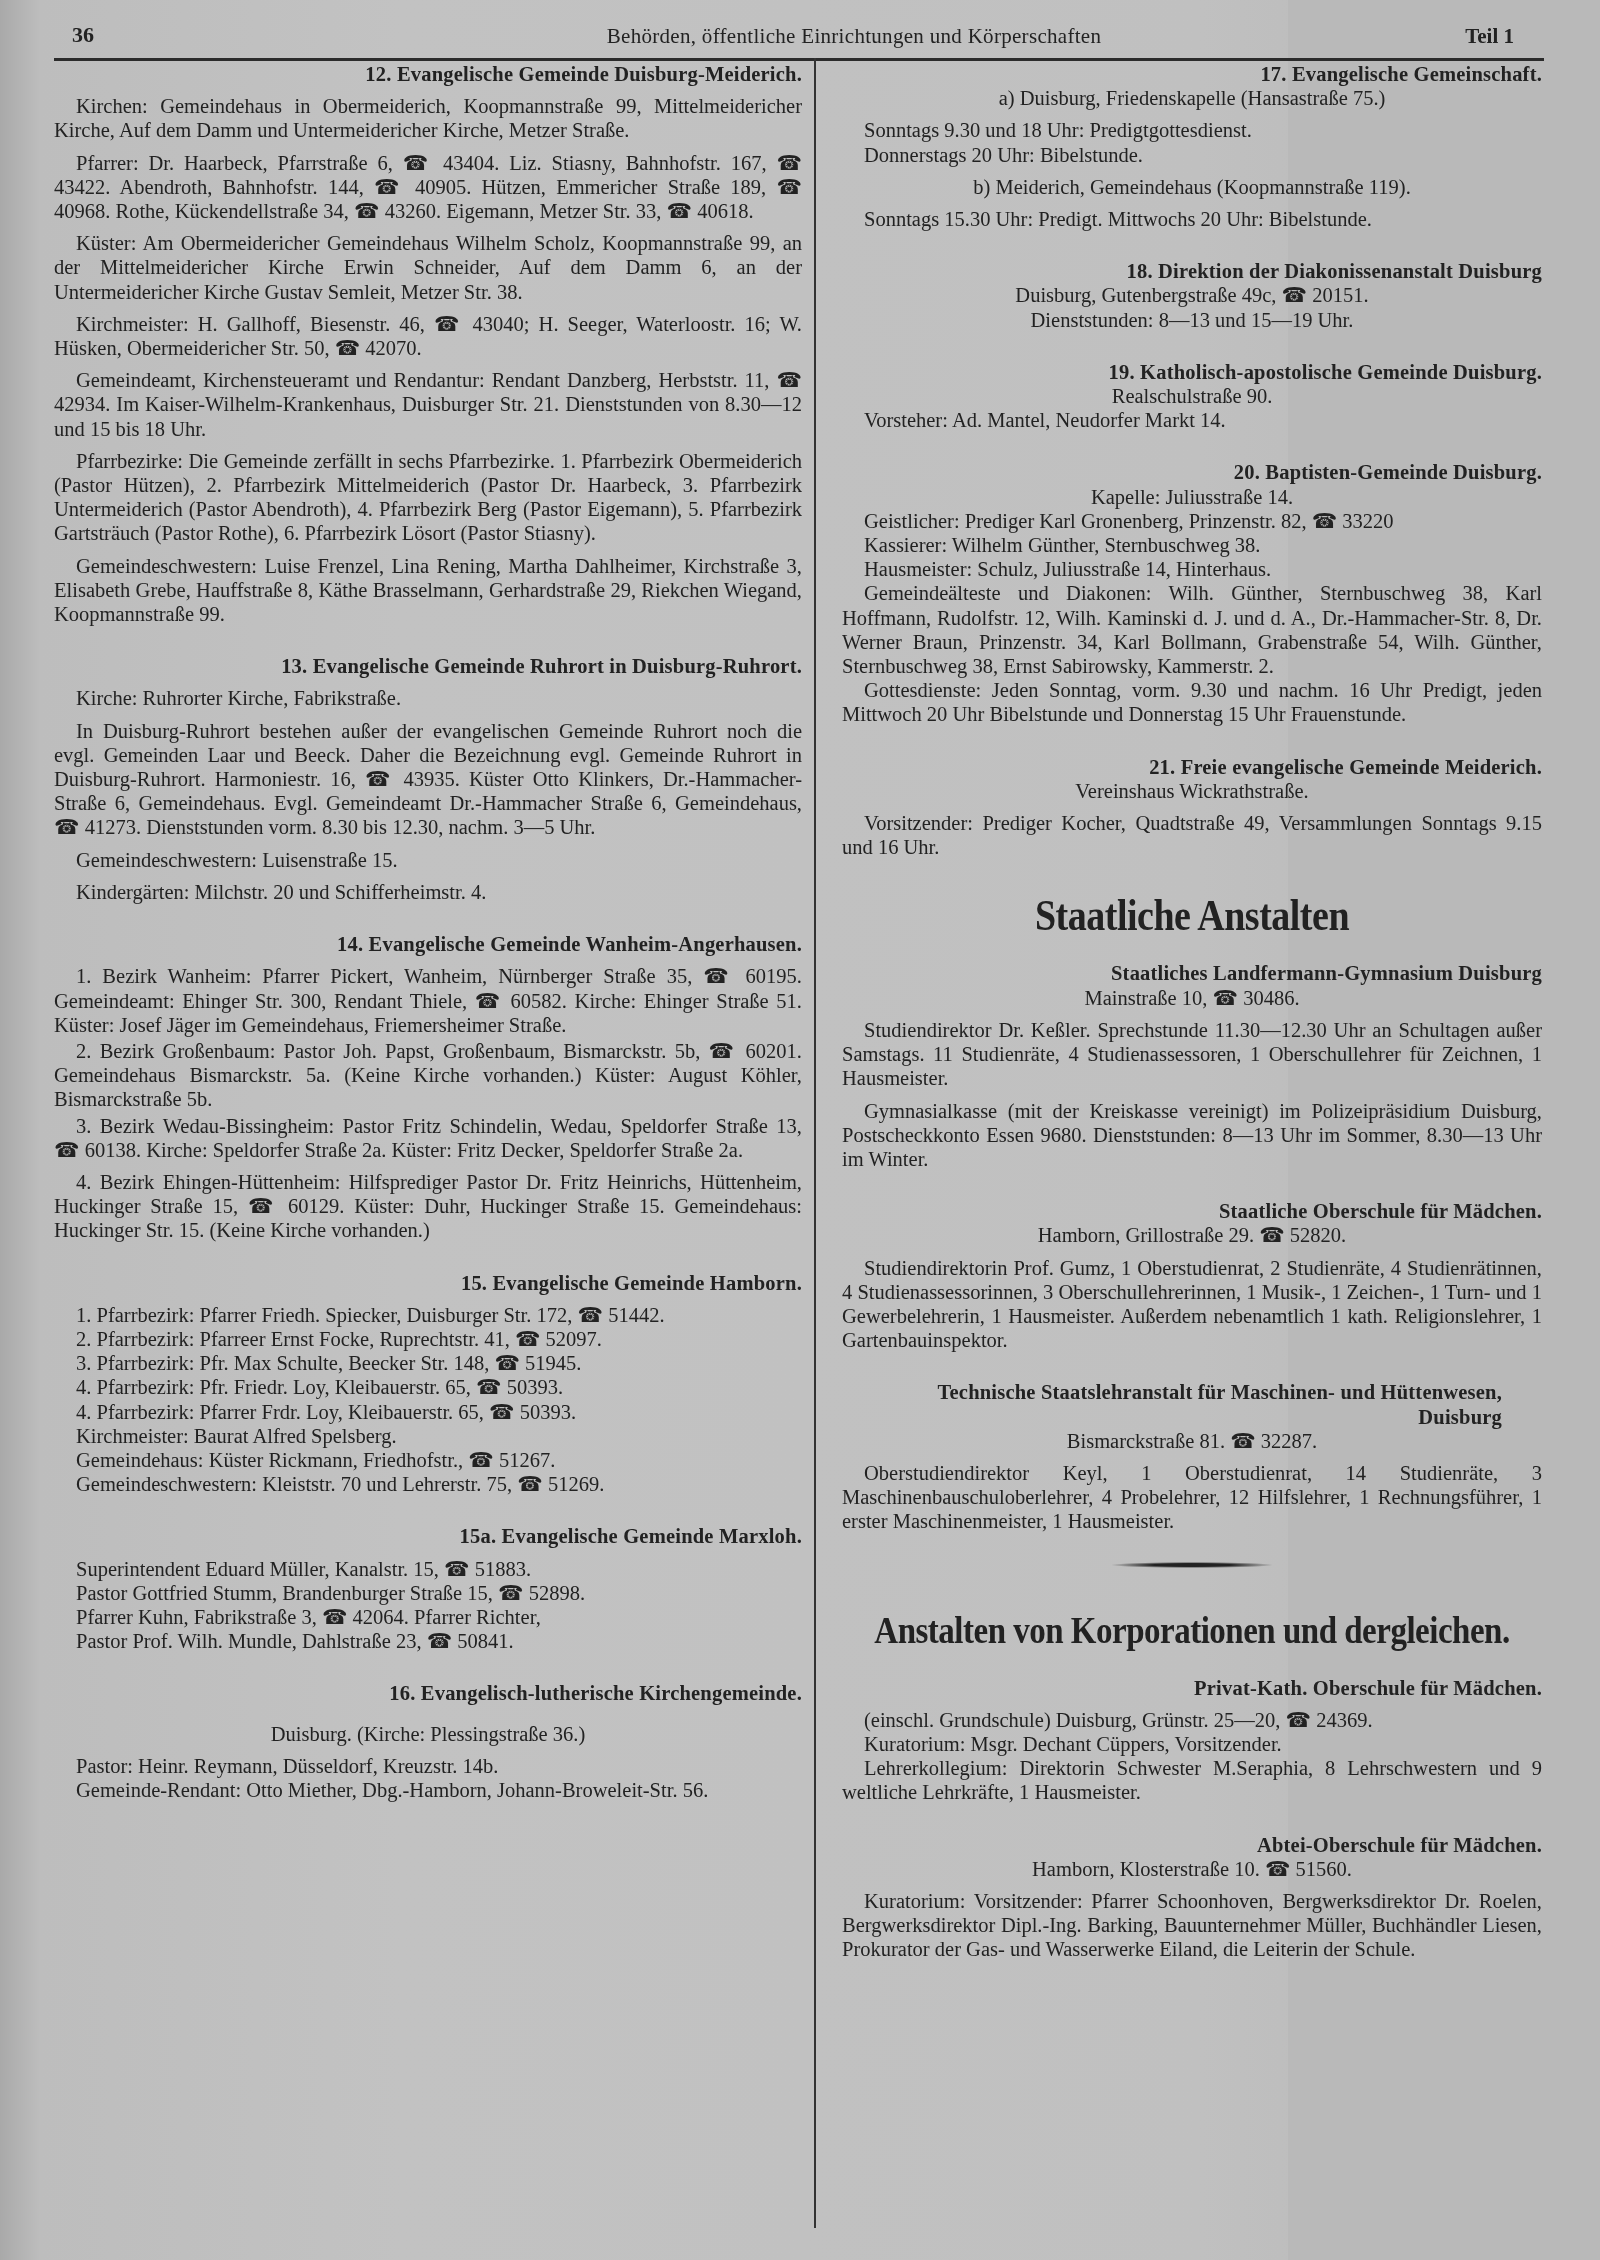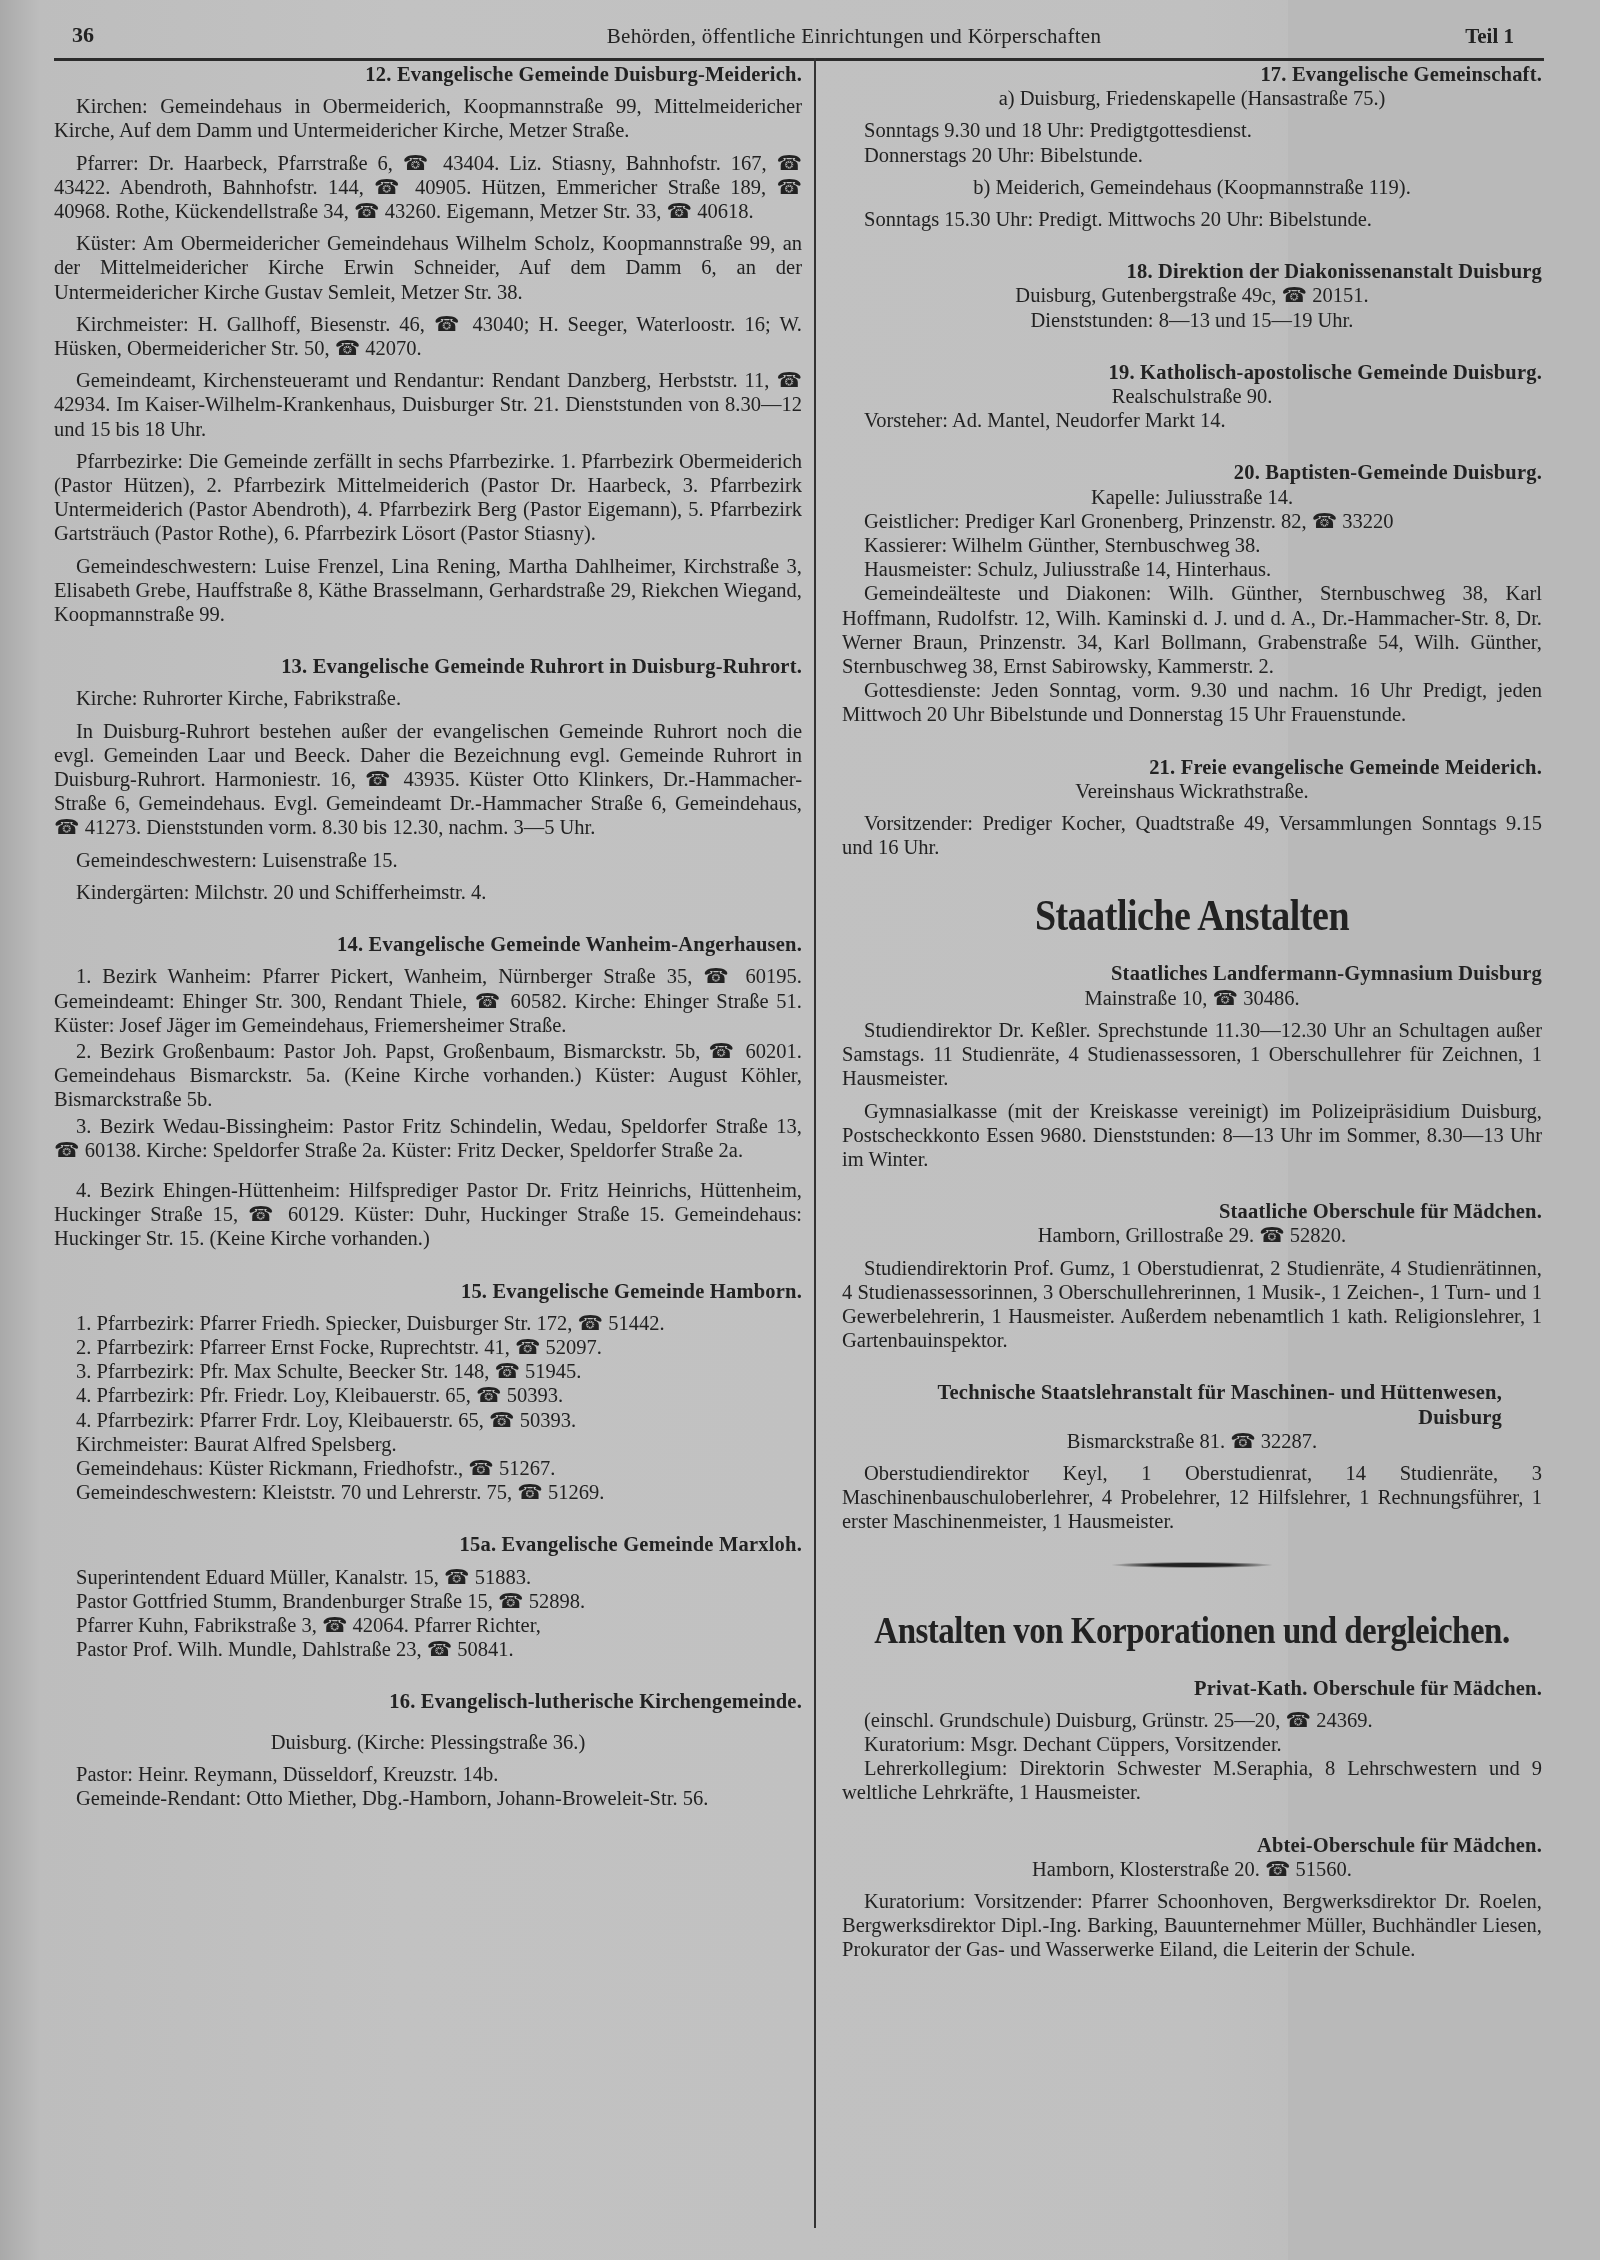--- a/index.html
+++ b/index.html
@@ -64,21 +64,21 @@
       <p class="para">Kirche: Ruhrorter Kirche, Fabrikstraße.</p>
       <p class="para">In Duisburg-Ruhrort bestehen außer der evangelischen Gemeinde Ruhrort noch die evgl. Gemeinden Laar und Beeck. Daher die Bezeichnung evgl. Gemeinde Ruhrort in Duisburg-Ruhrort. Harmoniestr. 16, ☎ 43935. Küster Otto Klinkers, Dr.-Hammacher-Straße 6, Gemeindehaus. Evgl. Gemeindeamt Dr.-Hammacher Straße 6, Gemeindehaus, ☎ 41273. Dienststunden vorm. 8.30 bis 12.30, nachm. 3—5 Uhr.</p>
       <p class="para">Gemeindeschwestern: Luisenstraße 15.</p>
       <p class="para">Kindergärten: Milchstr. 20 und Schifferheimstr. 4.</p>
     </div>
 
     <div class="section">
       <div class="sec-title">14. Evangelische Gemeinde Wanheim-Angerhausen.</div>
       <p class="para" style="margin-bottom:2px">1. Bezirk Wanheim: Pfarrer Pickert, Wanheim, Nürnberger Straße 35, ☎ 60195. Gemeindeamt: Ehinger Str. 300, Rendant Thiele, ☎ 60582. Kirche: Ehinger Straße 51. Küster: Josef Jäger im Gemeindehaus, Friemersheimer Straße.</p>
       <p class="para" style="margin-bottom:2px">2. Bezirk Großenbaum: Pastor Joh. Papst, Großenbaum, Bismarckstr. 5b, ☎ 60201. Gemeindehaus Bismarckstr. 5a. (Keine Kirche vorhanden.) Küster: August Köhler, Bismarckstraße 5b.</p>
-      <p class="para" style="margin-bottom:16px">3. Bezirk Wedau-Bissingheim: Pastor Fritz Schindelin, Wedau, Speldorfer Straße 13, ☎ 60138. Kirche: Speldorfer Straße 2a. Küster: Fritz Decker, Speldorfer Straße 2a.</p>
+      <p class="para" style="margin-bottom:8px">3. Bezirk Wedau-Bissingheim: Pastor Fritz Schindelin, Wedau, Speldorfer Straße 13, ☎ 60138. Kirche: Speldorfer Straße 2a. Küster: Fritz Decker, Speldorfer Straße 2a.</p>
       <p class="para">4. Bezirk Ehingen-Hüttenheim: Hilfsprediger Pastor Dr. Fritz Heinrichs, Hüttenheim, Huckinger Straße 15, ☎ 60129. Küster: Duhr, Huckinger Straße 15. Gemeindehaus: Huckinger Str. 15. (Keine Kirche vorhanden.)</p>
     </div>
 
     <div class="section">
       <div class="sec-title">15. Evangelische Gemeinde Hamborn.</div>
       <p class="list-line">1. Pfarrbezirk: Pfarrer Friedh. Spiecker, Duisburger Str. 172, ☎ 51442.</p>
       <p class="list-line">2. Pfarrbezirk: Pfarreer Ernst Focke, Ruprechtstr. 41, ☎ 52097.</p>
       <p class="list-line">3. Pfarrbezirk: Pfr. Max Schulte, Beecker Str. 148, ☎ 51945.</p>
       <p class="list-line">4. Pfarrbezirk: Pfr. Friedr. Loy, Kleibauerstr. 65, ☎ 50393.</p>
       <p class="list-line">4. Pfarrbezirk: Pfarrer Frdr. Loy, Kleibauerstr. 65, ☎ 50393.</p>
@@ -169,17 +169,17 @@
 
     <div class="section">
       <div class="sec-title">Privat-Kath. Oberschule für Mädchen.</div>
       <p class="list-line flat">(einschl. Grundschule) Duisburg, Grünstr. 25—20, ☎ 24369.</p>
       <p class="list-line flat">Kuratorium: Msgr. Dechant Cüppers, Vorsitzender.</p>
       <p class="para">Lehrerkollegium: Direktorin Schwester M.Seraphia, 8 Lehrschwestern und 9 weltliche Lehrkräfte, 1 Hausmeister.</p>
     </div>
 
     <div class="section">
       <div class="sec-title" style="margin-bottom:0">Abtei-Oberschule für Mädchen.</div>
-      <div class="sec-sub">Hamborn, Klosterstraße 20. ☎ 51560.</div>
+      <div class="sec-sub">Hamborn, Klosterstraße 10. ☎ 51560.</div>
       <p class="para">Kuratorium: Vorsitzender: Pfarrer Schoonhoven, Bergwerksdirektor Dr. Roelen, Bergwerksdirektor Dipl.-Ing. Barking, Bauunternehmer Müller, Buchhändler Liesen, Prokurator der Gas- und Wasserwerke Eiland, die Leiterin der Schule.</p>
     </div>
   </div>
 </div>
 
 </body></html>

